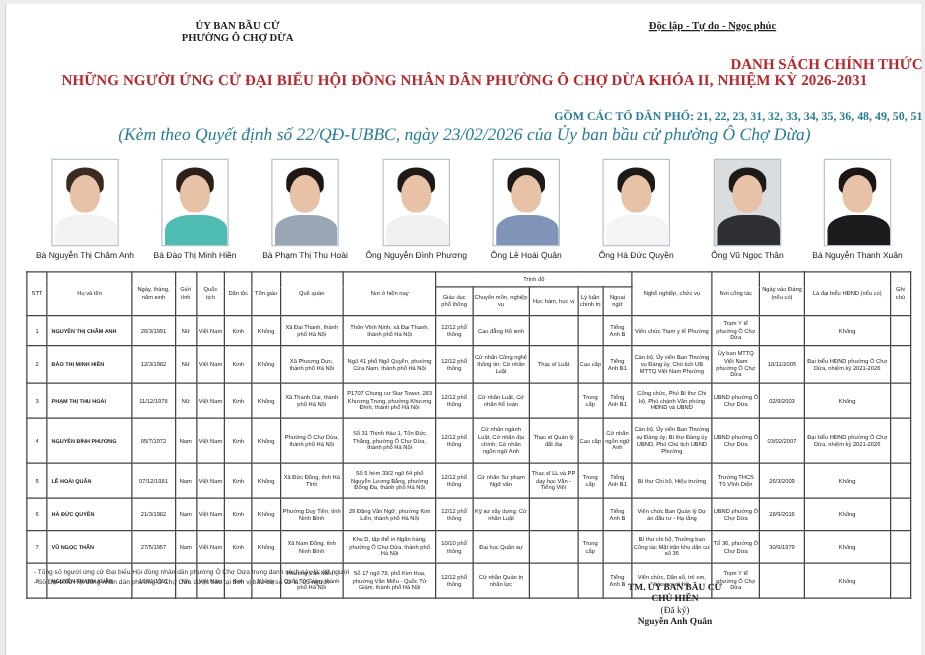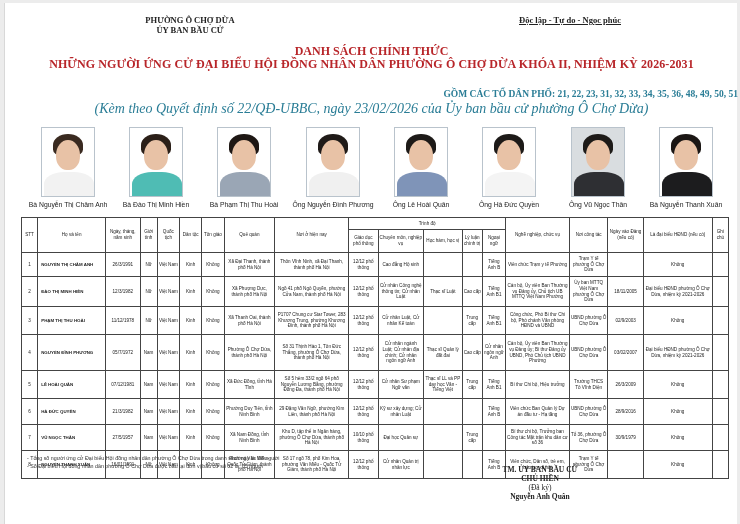--- a/index.html
+++ b/index.html
@@ -6,21 +6,21 @@
   html, body { width: 740px; height: 524px; background: #ececec; overflow: hidden; }
   .page {
     position: absolute; left: 4px; top: 3px; width: 733px; height: 521px;
     background: #ffffff; border-left: 1px solid #d8d8d8;
   }
 
   .hdr-left { position: absolute; left: 100px; top: 12px; width: 170px; text-align: center; font-family: "Liberation Serif", serif; font-weight: bold; font-size: 8.5px; color: #222; line-height: 10px; }
   .hdr-right { position: absolute; left: 440px; top: 12px; width: 250px; text-align: center; font-family: "Liberation Serif", serif; font-weight: bold; font-size: 8.5px; color: #222; line-height: 10px; }
   .hdr-right .u { text-decoration: underline; }
 
-  .title1 { position: absolute; left: 0; top: 41px; width: 733px; text-align: center; font-family: "Liberation Serif", serif; font-weight: bold; font-size: 12px; color: #b8262a; }
+  .title1 { position: absolute; left: 0; top: 41px; width: 733px; text-align: right; font-family: "Liberation Serif", serif; font-weight: bold; font-size: 12px; color: #b8262a; }
   .title2 { position: absolute; left: 0; top: 54px; width: 733px; text-align: center; font-family: "Liberation Serif", serif; font-weight: bold; font-size: 12px; color: #b8262a; letter-spacing: 0.1px; }
   .title3 { position: absolute; left: 0; top: 70px; width: 733px; text-align: center; font-family: "Liberation Serif", serif; font-weight: bold; font-size: 9.5px; color: #2a7d96; }
   .title4 { position: absolute; left: 0; top: 86px; width: 733px; text-align: right; font-family: "Liberation Serif", serif; font-weight: bold; font-size: 9.5px; color: #2a7d96; }
   .title5 { position: absolute; left: 0; top: 98px; width: 733px; text-align: center; font-family: "Liberation Serif", serif; font-style: italic; font-size: 14px; color: #2a7d96; }
 
   .photos { position: absolute; top: 124px; left: 0; width: 733px; height: 80px; }
   .photo-card { position: absolute; width: 90px; text-align: center; }
   .photo {
     margin: 0 auto; width: 54px; height: 70px; border: 1px solid #b9c3cc; position: relative; overflow: hidden;
   }
@@ -37,22 +37,22 @@
   .notes { position: absolute; left: 22px; top: 452px; font-family: "Liberation Sans", sans-serif; font-size: 5.3px; color: #333; line-height: 7.5px; }
   .sign { position: absolute; left: 470px; top: 462px; width: 130px; text-align: center; font-family: "Liberation Serif", serif; font-size: 7.5px; color: #222; line-height: 9px; }
   .sign .b { font-weight: bold; }
 </style>
 </head>
 <body>
 
 <div class="page">
 
   <div class="hdr-left">
+    <div>ỦY BAN BẦU CỬ</div>
     <div>PHƯỜNG Ô CHỢ DỪA</div>
-    <div>ỦY BAN BẦU CỬ</div>
   </div>
   <div class="hdr-right">
     <div class="u">Độc lập - Tự do - Ngọc phúc</div>
   </div>
 
   <div class="title1">DANH SÁCH CHÍNH THỨC</div>
   <div class="title2">NHỮNG NGƯỜI ỨNG CỬ ĐẠI BIỂU HỘI ĐỒNG NHÂN DÂN PHƯỜNG Ô CHỢ DỪA KHÓA II, NHIỆM KỲ 2026-2031</div>
   <div class="title4">GỒM CÁC TỔ DÂN PHỐ: 21, 22, 23, 31, 32, 33, 34, 35, 36, 48, 49, 50, 51</div>
   <div class="title5">(Kèm theo Quyết định số 22/QĐ-UBBC, ngày 23/02/2026 của Ủy ban bầu cử phường Ô Chợ Dừa)</div>
 

